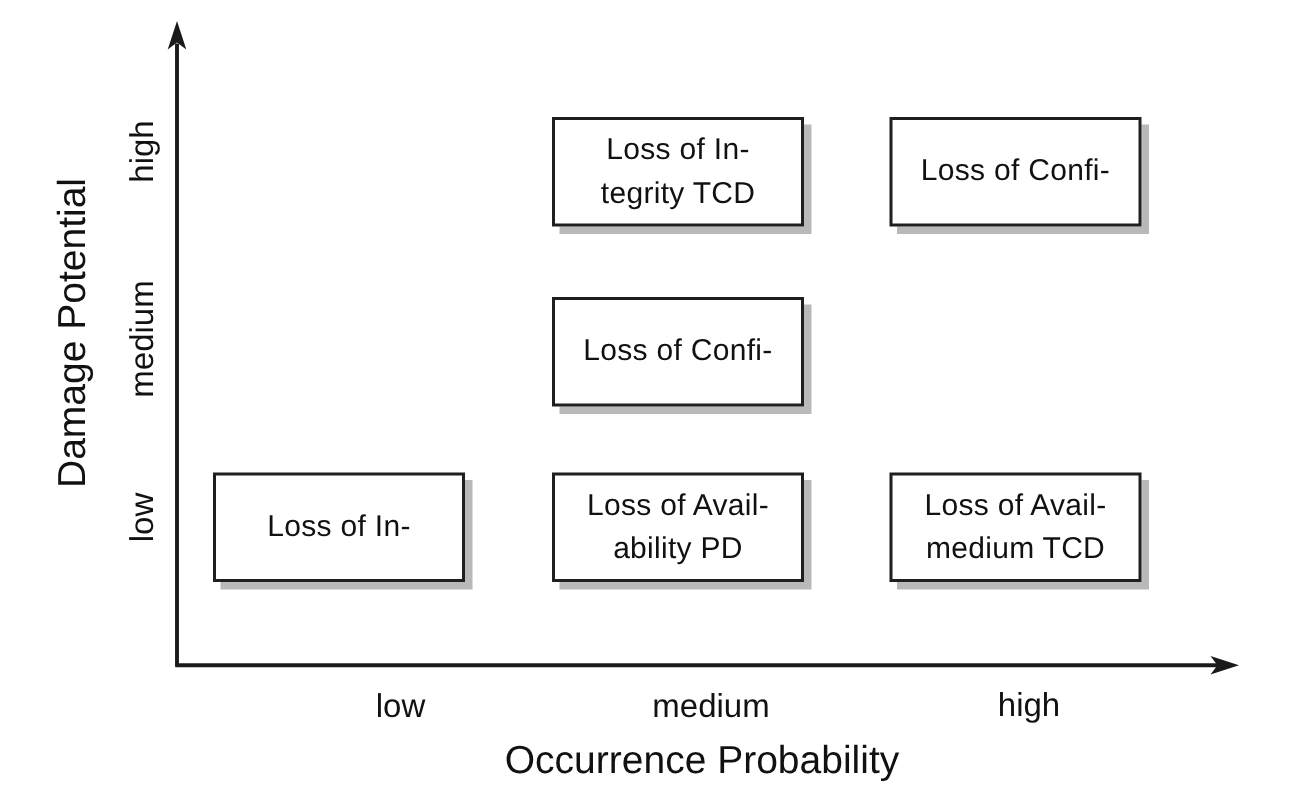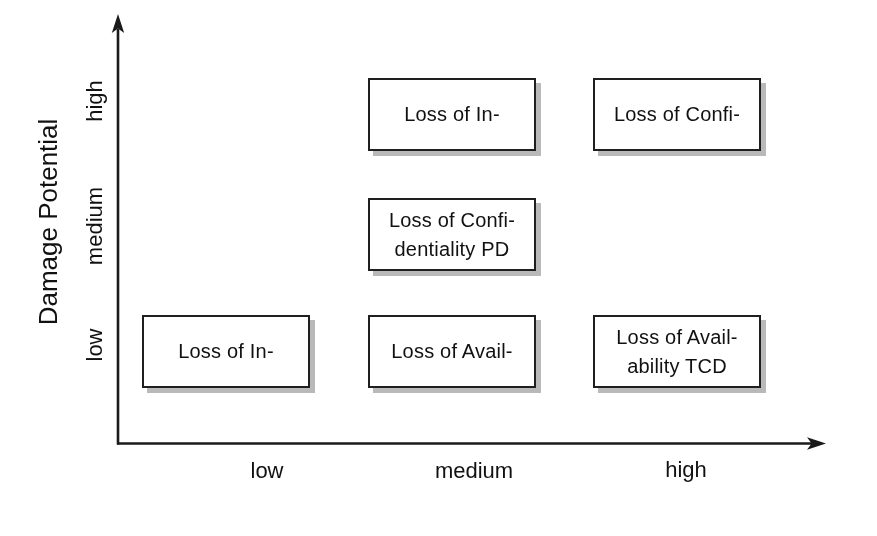--- a/index.html
+++ b/index.html
@@ -73,36 +73,38 @@
     <polygon points="826,443.5 807,437.3 811.6,443.5 807,449.7" fill="#1a1a1a"></polygon>
   </svg>
 
   <div class="vtext axis-title yaxis-title">Damage Potential</div>
   <div class="vtext tick ytick-high">high</div>
   <div class="vtext tick ytick-medium">medium</div>
   <div class="vtext tick ytick-low">low</div>
 
   <div class="node-box pos-b1">
     <span>Loss of In-</span>
+    <span>tegrity TCD</span>
   </div>
   <div class="node-box pos-b2">
     <span>Loss of Confi-</span>
   </div>
   <div class="node-box pos-b3">
     <span>Loss of Confi-</span>
-    <span>dentiality PD</span>
   </div>
   <div class="node-box pos-b4">
     <span>Loss of In-</span>
   </div>
   <div class="node-box pos-b5">
     <span>Loss of Avail-</span>
+    <span>ability PD</span>
   </div>
   <div class="node-box pos-b6">
     <span>Loss of Avail-</span>
-    <span>ability TCD</span>
+    <span>medium TCD</span>
   </div>
 
   <div class="ctext tick xtick-low">low</div>
   <div class="ctext tick xtick-medium">medium</div>
   <div class="ctext tick xtick-high">high</div>
+  <div class="ctext axis-title xaxis-title">Occurrence Probability</div>
 
 </div>
 
 </body></html>

